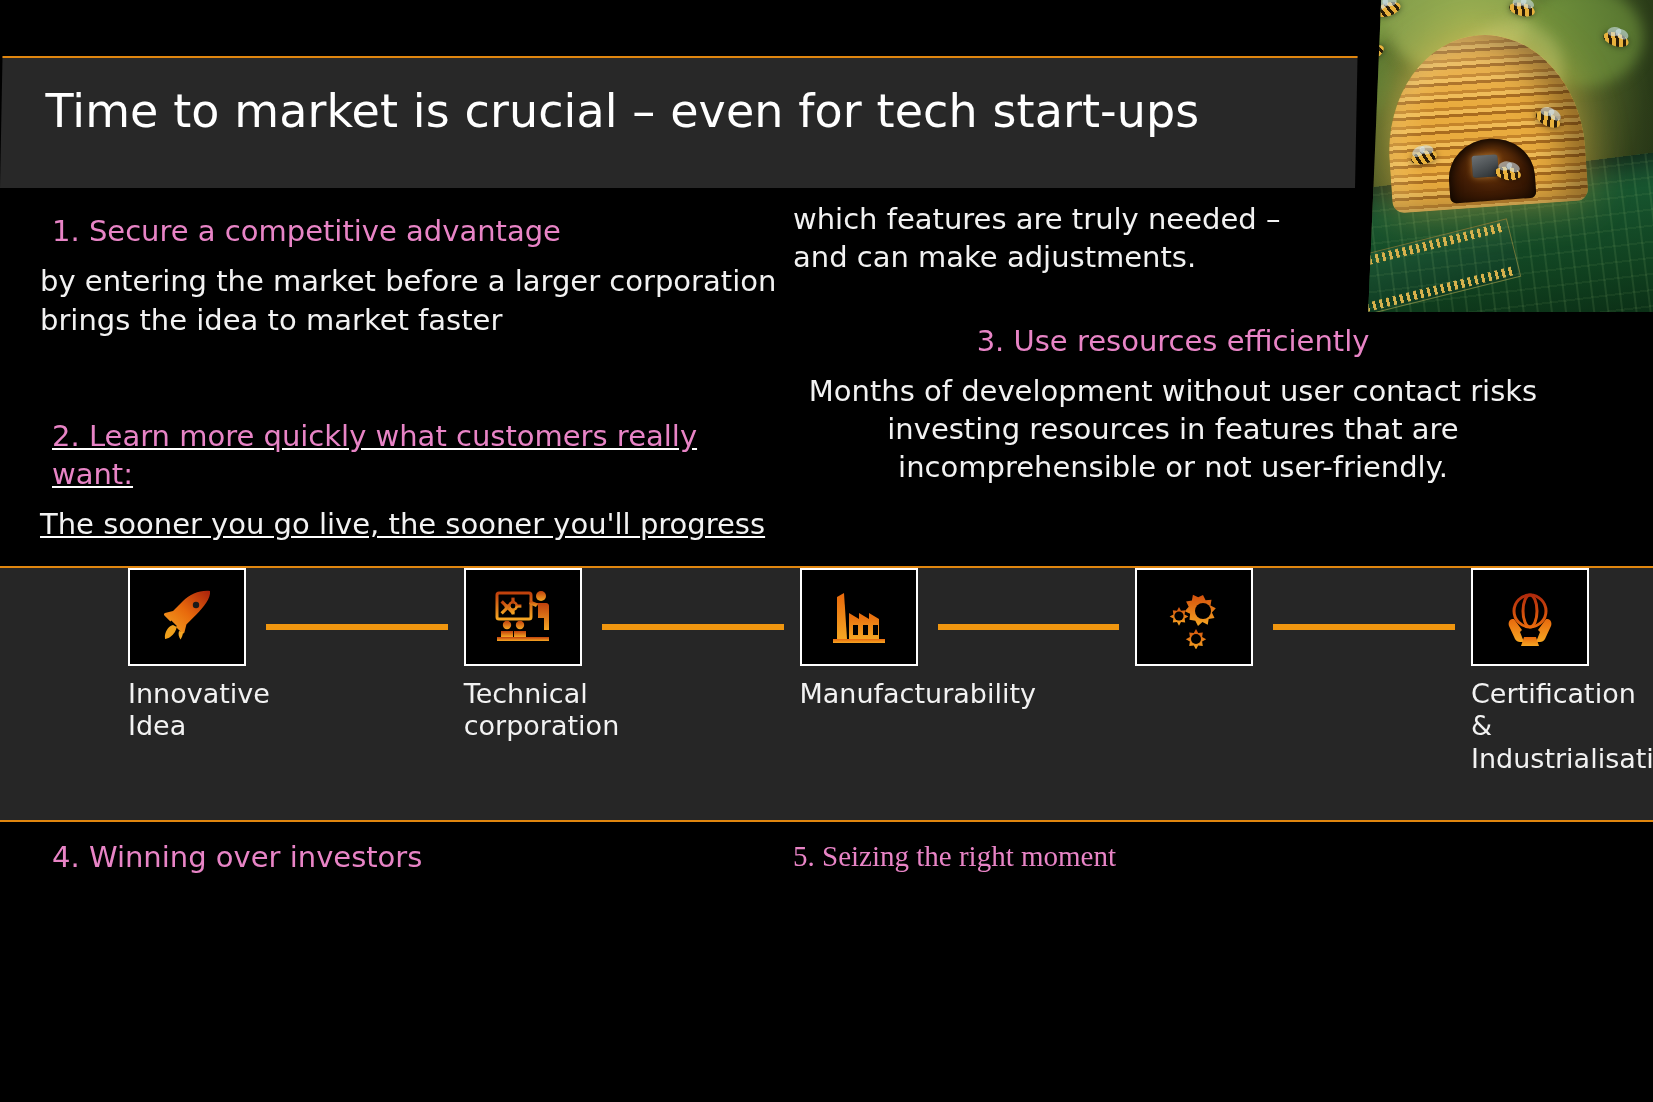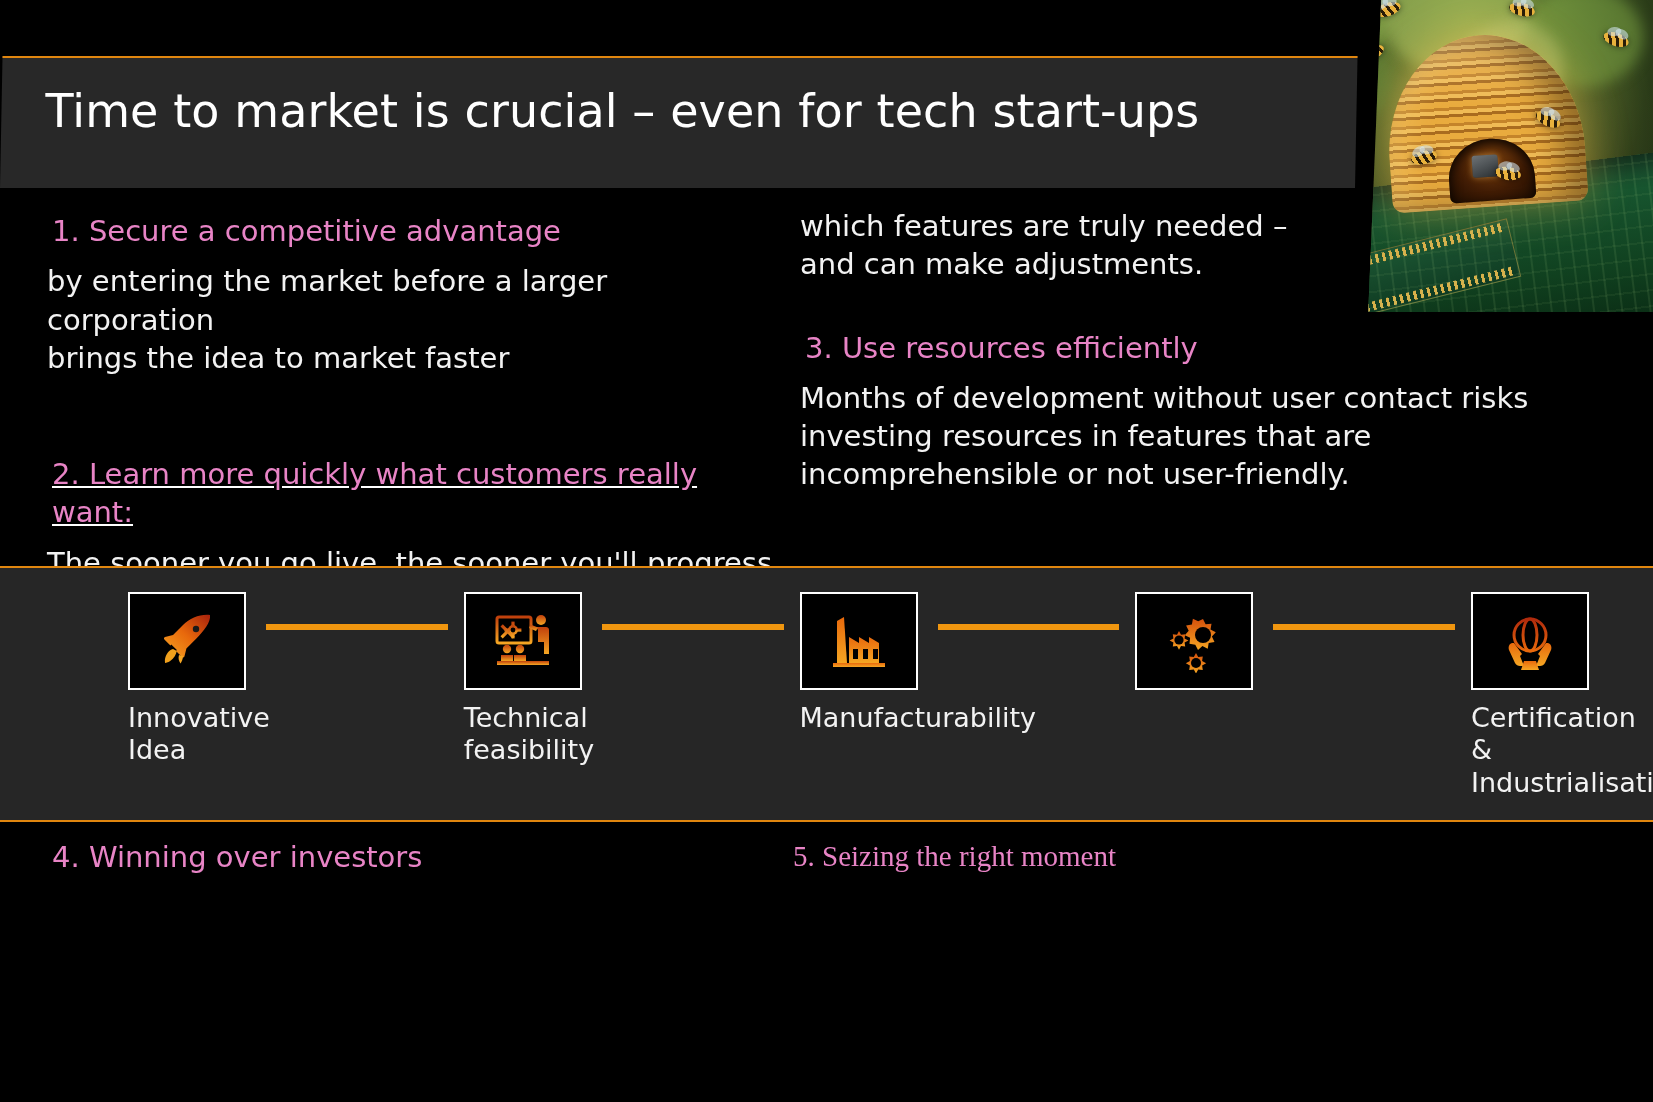--- a/index.html
+++ b/index.html
@@ -172,21 +172,21 @@
     font-size: 29px;
     font-weight: 400;
     line-height: 1.32;
     margin: 12px;
   }
   .para {
     color: #f2f2f2;
     font-size: 29px;
     font-weight: 400;
     line-height: 1.32;
-    margin: 7px;
+    margin: 0;
     white-space: pre-line;
   }
 
   
   .process-band {
     position: absolute;
     left: 0; top: 566px; width: 1653px; height: 252px;
     background: #262626;
     border-top: 2px solid #e0860f;
     border-bottom: 2px solid #e0860f;
@@ -194,21 +194,21 @@
   }
   .steps {
     position: absolute;
     left: 128px; top: 0; right: 60px; height: 100%;
     display: flex;
     align-items: flex-start;
   }
   .step {
     width: 122px;
     flex: 0 0 auto;
-    padding-top: 24px;
+    padding-top: 0;
   }
   .step-box {
     width: 118px; height: 98px;
     background: #000;
     border: 2px solid #ffffff;
     box-sizing: border-box;
     display: flex; align-items: center; justify-content: center;
   }
   .step-box svg { width: 64px; height: 64px; display:block; }
   .step-label {
@@ -290,21 +290,21 @@
         <p class="head-pink">2. Learn more quickly what customers really want:</p>
         <p class="para">The sooner you go live, the sooner you'll progress</p>
       </div>
     </div>
 
     <div class="col-right">
       <div class="blk">
         <p class="para">which features are truly needed –
 and can make adjustments.</p>
       </div>
-      <div class="blk" style="margin-top:45px;">
+      <div class="blk" style="margin-top:45px;text-align:center;">
         <p class="head-pink">3. Use resources efficiently</p>
         <p class="para">Months of development without user contact risks
 investing resources in features that are
 incomprehensible or not user-friendly.</p>
       </div>
     </div>
 
   </div>
 
   <div class="process-band">
@@ -362,21 +362,21 @@
                 <circle cx="16" cy="40" r="4.2"></circle>
                 <path d="M10 46h12v6H10z"></path>
                 <circle cx="29" cy="40" r="4.2"></circle>
                 <path d="M23 46h12v6H23z"></path>
               </g>
               <rect x="6" y="52" width="52" height="4" fill="url(#gr2)"></rect>
             </svg>
           </span>
         </div>
         <div class="step-label">Technical
-feasibility</div>
+corporation</div>
       </div>
 
       <div class="connector"></div>
 
       <div class="step">
         <div class="step-box">
           <span>
             <svg viewBox="0 0 64 64" aria-hidden="true">
               <defs>
                 <linearGradient id="gr3" x1="0" y1="0" x2="0" y2="1">

